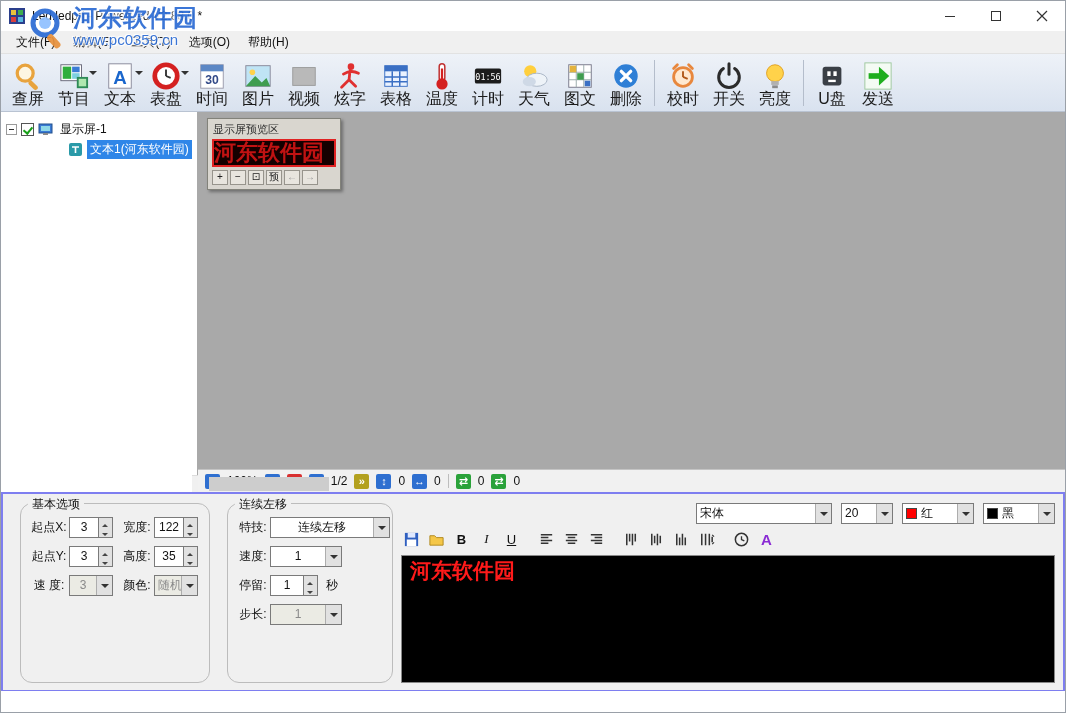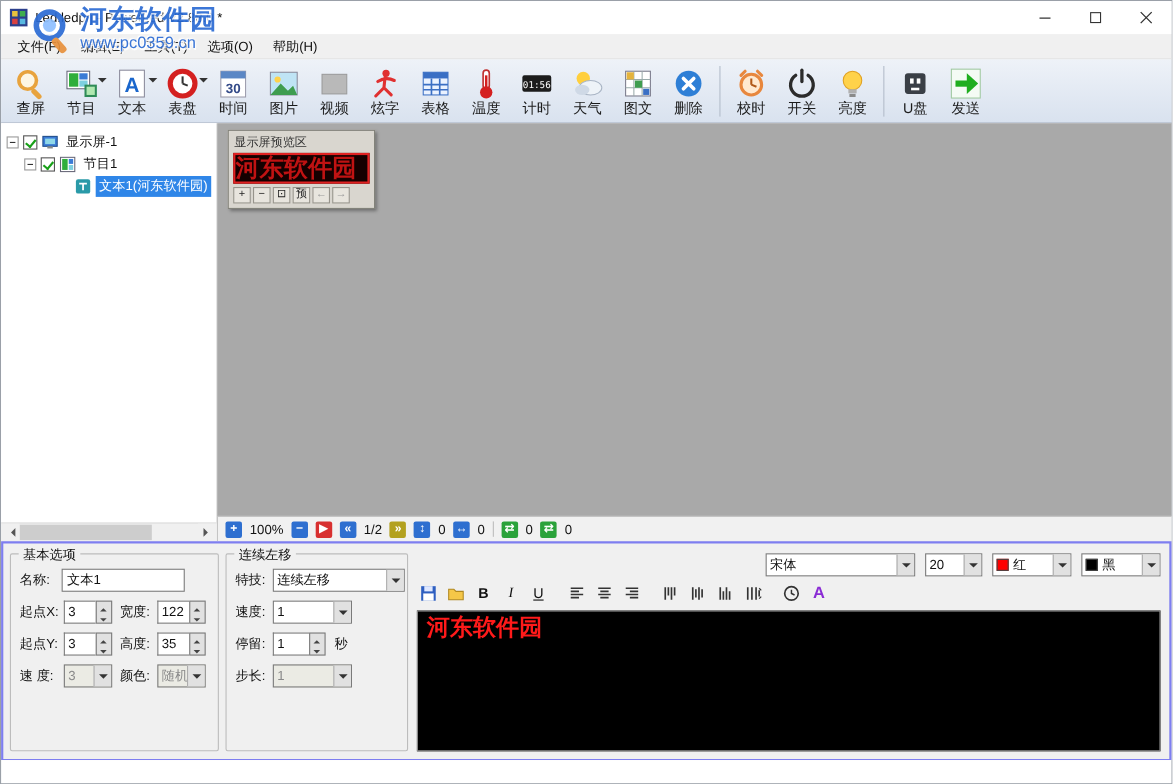--- a/index.html
+++ b/index.html
@@ -33,29 +33,29 @@
   .menu-item { padding:2px 9px; }
 
   
   .toolbar { position:absolute; top:53px; left:0; right:0; height:58px;
     background:linear-gradient(#eef2f8,#d9e2ef); border-bottom:1px solid #b9c3d2;
     display:flex; align-items:center; padding:0 4px; }
   .tb-btn { width:46px; height:54px; display:flex; flex-direction:column; align-items:center;
     justify-content:center; gap:1px; position:relative; border:1px solid transparent; border-radius:2px; }
   .tb-icon { width:30px; height:30px; display:flex; align-items:center; justify-content:center; }
   .tb-icon svg { width:30px; height:30px; }
-  .tb-label { font-size:13px; color:#1b1b1b; line-height:13px; white-space:nowrap; }
+  .tb-label { font-size:16px; color:#1b1b1b; line-height:13px; white-space:nowrap; }
   .dd-arrow { position:absolute; right:-1px; top:14px; width:0; height:0;
     border:4px solid transparent; border-top-color:#333; }
   .tb-sep { width:1px; height:46px; background:#b4bdcb; margin:0 5px; }
 
   
   .main { position:absolute; top:111px; left:0; right:0; height:380px; display:flex; }
   .tree-panel { width:197px; background:#fff; border-right:1px solid #a9a9a9;
-    display:flex; flex-direction:column; }
+    display:flex; flex-direction:row; }
   .tree-body { flex:1; padding-top:7px; }
   .tree-row { display:flex; align-items:center; height:20px; gap:4px; }
   .indent-0 { padding-left:5px; } .indent-1 { padding-left:21px; } .indent-2 { padding-left:38px;margin-left:29px; }
   .expander { width:11px; height:11px; border:1px solid #9a9a9a; background:#fff; position:relative; flex:none; }
   .expander::after { content:""; position:absolute; left:2px; top:4px; width:5px; height:1px; background:#333; }
   .tree-check { width:13px; height:13px; border:1px solid #555; background:#fff; position:relative; flex:none; }
   .tree-check::after { content:""; position:absolute; left:3px; top:1px; width:4px; height:7px;
     border:solid #18a018; border-width:0 2px 2px 0; transform:rotate(40deg); }
   .tree-ico { width:15px; height:15px; flex:none; }
   .tree-ico svg { width:15px; height:15px; }
@@ -86,22 +86,22 @@
   .pc-ico { width:15px; height:15px; color:#fff; font-size:11px; line-height:15px; text-align:center;
     border-radius:2px; flex:none; font-weight:bold; }
   .pc-blue { background:#2e6fd0; } .pc-red { background:#d83030; }
   .pc-olive { background:#b3a11f; } .pc-green { background:#2aa23a; }
   .pc-val { font-size:12px; color:#111; }
   .pc-sep { width:1px; height:14px; background:#bdbdbd; }
 
   
   .bottom-panel { position:absolute; top:491px; left:0; right:0; height:199px; background:#f0f0f0;
     border:2px solid #7e7ef0; border-bottom:1px solid #7e7ef0; display:flex; padding:3px 2px; }
-  .groupbox { position:relative; border:1px solid #bcbcbc; border-radius:2px;
-    margin:6px 2px 2px 4px; padding:12px 8px 6px; height:180px; }
+  .groupbox { position:relative; border:1px solid #bcbcbc; border-radius:12px;
+    margin:6px 2px 2px 15px; padding:12px 8px 6px; height:180px;text-align:center; }
   .gb-title { position:absolute; top:-8px; left:7px; background:#f0f0f0; padding:0 4px; font-size:12px; }
   .gb-basic { width:190px; }
   .gb-effect { width:166px; }
   .frow { display:flex; align-items:center; height:23px; margin-bottom:6px; }
   .flabel { flex:none; }
   .txt { border:1px solid #7a7a7a; background:#fff; height:21px; line-height:19px; padding:0 4px; }
   .spin { display:flex; height:21px; flex:none; }
   .spin-val { width:29px; border:1px solid #7a7a7a; border-right:none; background:#fff;
     padding:0 3px; line-height:19px; }
   .spin-btns { width:15px; border:1px solid #7a7a7a; display:flex; flex-direction:column; background:#e1e1e1; }
@@ -418,33 +418,20 @@
           <span class="tree-check"></span>
           <span class="tree-ico">
             <svg viewBox="0 0 15 15">
                 <rect x="1" y="2" width="13" height="9" fill="#3a7bd5" stroke="#23508c"></rect>
                 <rect x="3" y="4" width="9" height="5" fill="#8fd8e8"></rect>
                 <rect x="5" y="11" width="5" height="2" fill="#8a8a8a"></rect>
               </svg>
           </span>
           <span class="tree-label">显示屏-1</span>
         </div>
-        <div class="tree-row indent-1">
-          <span class="expander"></span>
-          <span class="tree-check"></span>
-          <span class="tree-ico">
-            <svg viewBox="0 0 15 15">
-                <rect x="1" y="1" width="13" height="13" fill="#fff" stroke="#667"></rect>
-                <rect x="2.5" y="2.5" width="5" height="10" fill="#2fae3c"></rect>
-                <rect x="8.5" y="2.5" width="4" height="4.5" fill="#3a7bd5"></rect>
-                <rect x="8.5" y="8" width="4" height="4.5" fill="#7ed0e0"></rect>
-              </svg>
-          </span>
-          <span class="tree-label">节目1</span>
-        </div>
         <div class="tree-row indent-2">
           <span class="tree-ico">
             <svg viewBox="0 0 15 15">
                 <rect x="1" y="1" width="13" height="13" rx="2" fill="#2a9aa8"></rect>
                 <path d="M4 5 H11 M7.5 5 V11" stroke="#fff" stroke-width="1.6"></path>
               </svg>
           </span>
           <span class="tree-label selected">文本1(河东软件园)</span>
         </div>
       </div>
@@ -494,24 +481,20 @@
         <span class="pc-val">0</span>
       </div>
     </div>
   </div>
 
   <div class="bottom-panel">
 
     <div class="groupbox gb-basic">
       <span class="gb-title">基本选项</span>
 
-      <div class="frow">
-        <span class="flabel" style="width:38px">名称:</span>
-        <span class="txt" style="width:112px">文本1</span>
-      </div>
 
       <div class="frow">
         <span class="flabel" style="width:40px">起点X:</span>
         <span class="spin">
           <span class="spin-val">3</span>
           <span class="spin-btns">
               <span class="spin-up"></span>
               <span class="spin-dn"></span>
             </span>
         </span>

